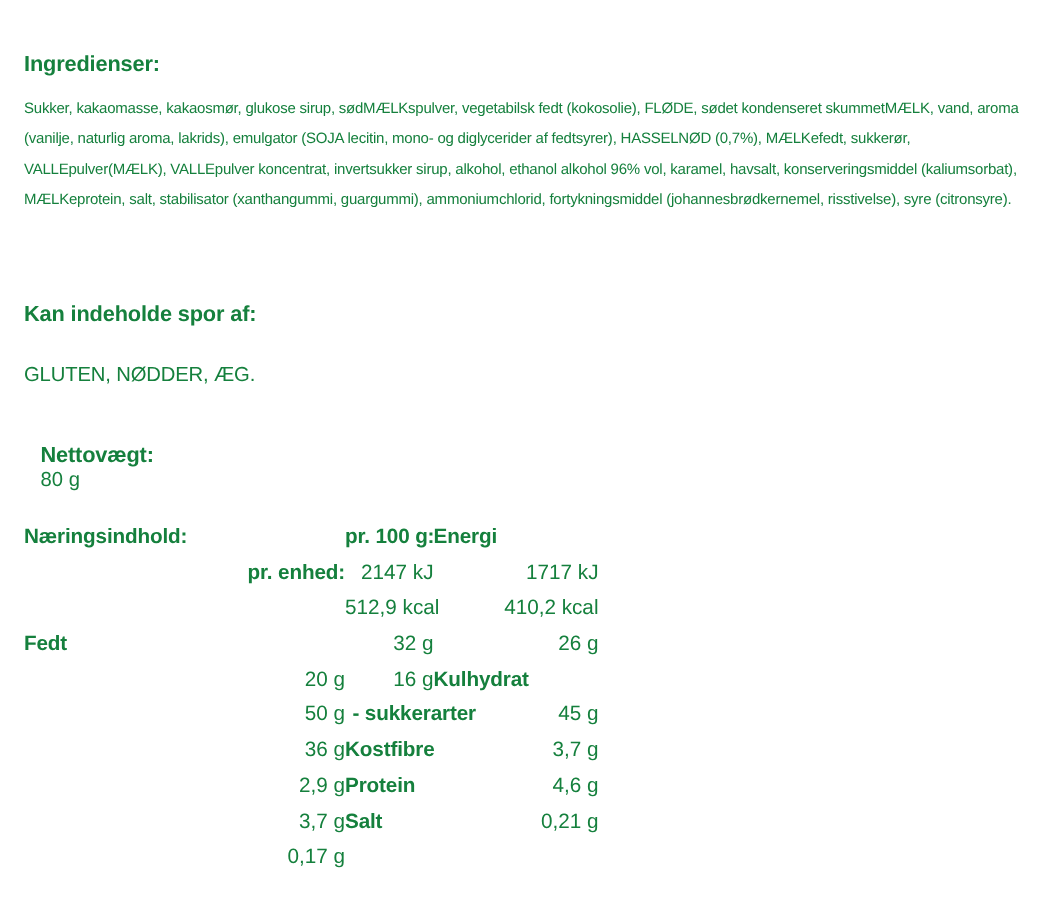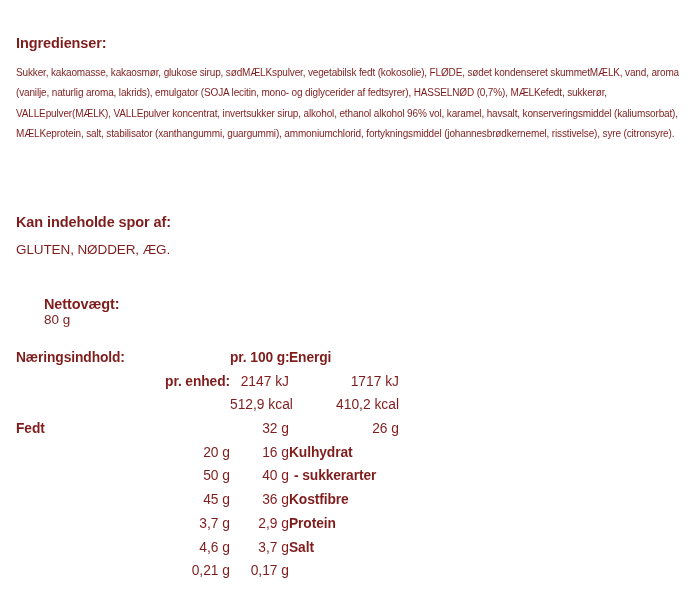--- a/index.html
+++ b/index.html
@@ -35,21 +35,21 @@
     letter-spacing: -0.1px;
   }
 
   .net-weight { top: 296px; display: flex; align-items: baseline; flex-direction: column; }
   .net-weight .nw-label {
     font-size: 14.5px;
     font-weight: bold;
     letter-spacing: -0.1px;
   }
   .net-weight .nw-value {
-    margin-left: 28px;
+    margin-left: 11px;
     font-size: 13.5px;
   }
 
   .nutrition-table {
     top: 346px;
     display: grid;
     grid-template-columns: 214px 59px 110px;
   }
   .nutrition-table .cell {
     height: 23.7px;
@@ -58,27 +58,27 @@
     white-space: nowrap;
   }
   .nutrition-table .head { font-weight: bold; letter-spacing: -0.1px; }
   .nutrition-table .lbl  { font-weight: bold; letter-spacing: -0.1px; }
   .nutrition-table .lbl.sub { padding-left: 5px; }
   .nutrition-table .num  { text-align: right; }
 </style>
 </head>
 <body>
 
-<div class="doc" style="color: #7f1d1d; background: rgb(255, 255, 255);">
+<div class="doc" style="color: #15803d; background: rgb(255, 255, 255);">
 
   <div class="abs section-heading" style="top:35px">Ingredienser:</div>
 
   <div class="abs ingredients-text">Sukker, kakaomasse, kakaosmør, glukose sirup, sødMÆLKspulver, vegetabilsk fedt (kokosolie), FLØDE, sødet kondenseret skummetMÆLK, vand, aroma (vanilje, naturlig aroma, lakrids), emulgator (SOJA lecitin, mono- og diglycerider af fedtsyrer), HASSELNØD (0,7%), MÆLKefedt, sukkerør, VALLEpulver(MÆLK), VALLEpulver koncentrat, invertsukker sirup, alkohol, ethanol alkohol 96% vol, karamel, havsalt, konserveringsmiddel (kaliumsorbat), MÆLKeprotein, salt, stabilisator (xanthangummi, guargummi), ammoniumchlorid, fortykningsmiddel (johannesbrødkernemel, risstivelse), syre (citronsyre).</div>
 
-  <div class="abs section-heading" style="top:214px">Kan indeholde spor af:</div>
+  <div class="abs section-heading" style="top:202px">Kan indeholde spor af:</div>
 
   <div class="abs plain-text" style="top:242px">GLUTEN, NØDDER, ÆG.</div>
 
   <div class="abs net-weight">
     <span class="nw-label">Nettovægt:</span>
     <span class="nw-value">80 g</span>
   </div>
 
   <div class="abs nutrition-table">
 
@@ -96,21 +96,20 @@
 
     <div class="cell lbl">Fedt</div>
     <div class="cell num">32 g</div>
     <div class="cell num">26 g</div>
 
     <div class="cell num">20 g</div>
     <div class="cell num">16 g</div>
 
     <div class="cell lbl">Kulhydrat</div>
     <div class="cell num">50 g</div>
-    <div class="cell num">40 g</div>
 
     <div class="cell lbl sub">- sukkerarter</div>
     <div class="cell num">45 g</div>
     <div class="cell num">36 g</div>
 
     <div class="cell lbl">Kostfibre</div>
     <div class="cell num">3,7 g</div>
     <div class="cell num">2,9 g</div>
 
     <div class="cell lbl">Protein</div>

